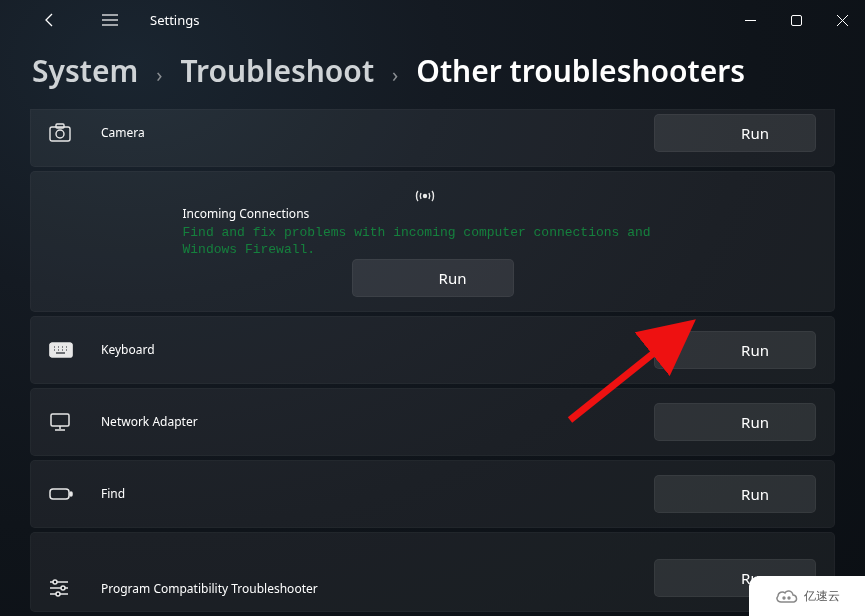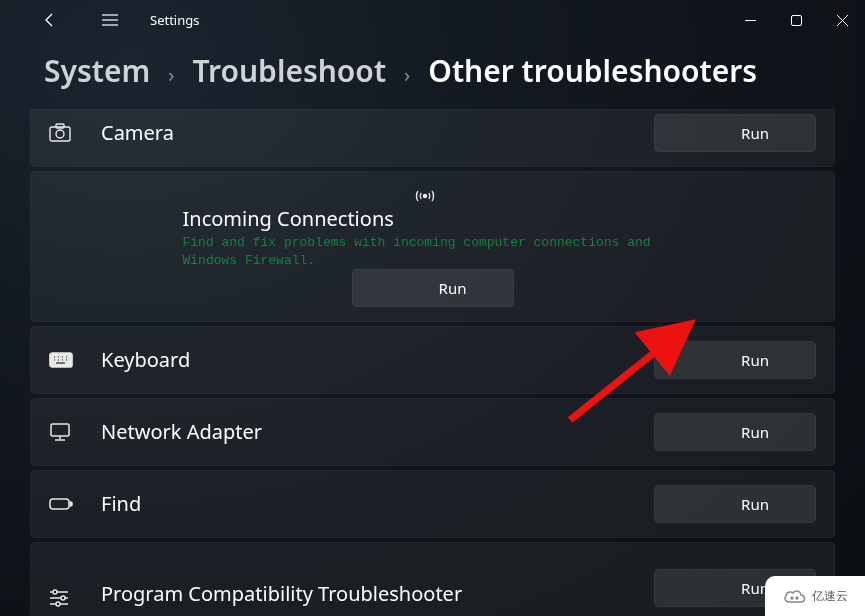--- a/index.html
+++ b/index.html
@@ -53,21 +53,21 @@
     height: 36px;
     display: flex;
     align-items: center;
     justify-content: center;
     cursor: pointer;
   }
   .breadcrumb {
     display: flex;
     align-items: baseline;
     gap: 18px;
-    padding: 10px 36px 18px 44px;
+    padding: 10px 36px 18px 32px;
     font-size: 30px;
     font-weight: 600;
   }
   .breadcrumb .crumb-link {
     color: #cfd3d6;
     cursor: pointer;
   }
   .breadcrumb .chev {
     color: #8a8e92;
     font-size: 20px;
@@ -101,21 +101,21 @@
     align-items: center;
     justify-content: flex-start;
     color: #e8e8e8;
   }
   .card-body {
     flex: 1;
     padding-left: 14px;
     padding-right: 14px;
   }
   .card-title {
-    font-size: 20px;
+    font-size: 12px;
     color: #ffffff;
     line-height: 1.3;
   }
   .card-desc {
     font-size: 13px;
     color: #15803d;
     line-height: 1.35;
     margin-top: 2px;
     max-width: 500px;
     font-family: Liberation Mono, monospace;
@@ -136,21 +136,21 @@
   }
   
   .arrow-annot {
     position: absolute;
     pointer-events: none;
   }
   .watermark {
     position: absolute;
     right: 0;
     bottom: 0;
-    width: 100px;
+    width: 116px;
     height: 40px;
     background: #ffffff;
     border-top-left-radius: 10px;
     display: flex;
     align-items: center;
     justify-content: center;
     gap: 4px;
     font-size: 12px;
     color: #555;
     font-weight: 500;

